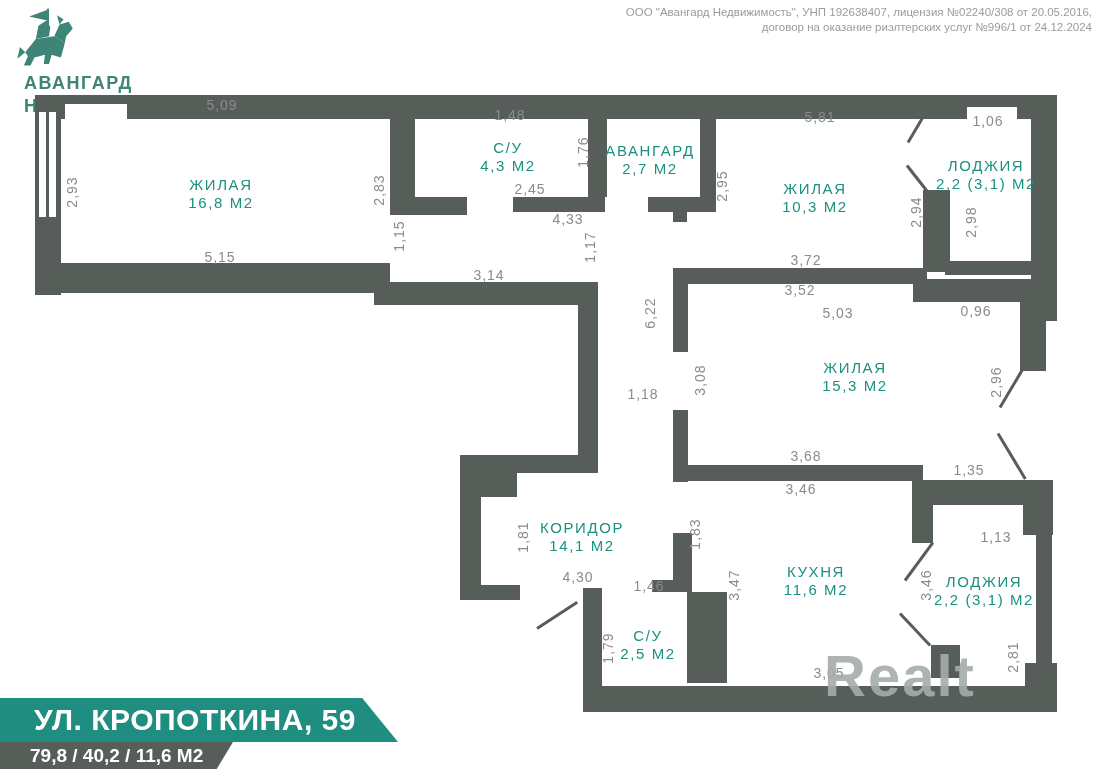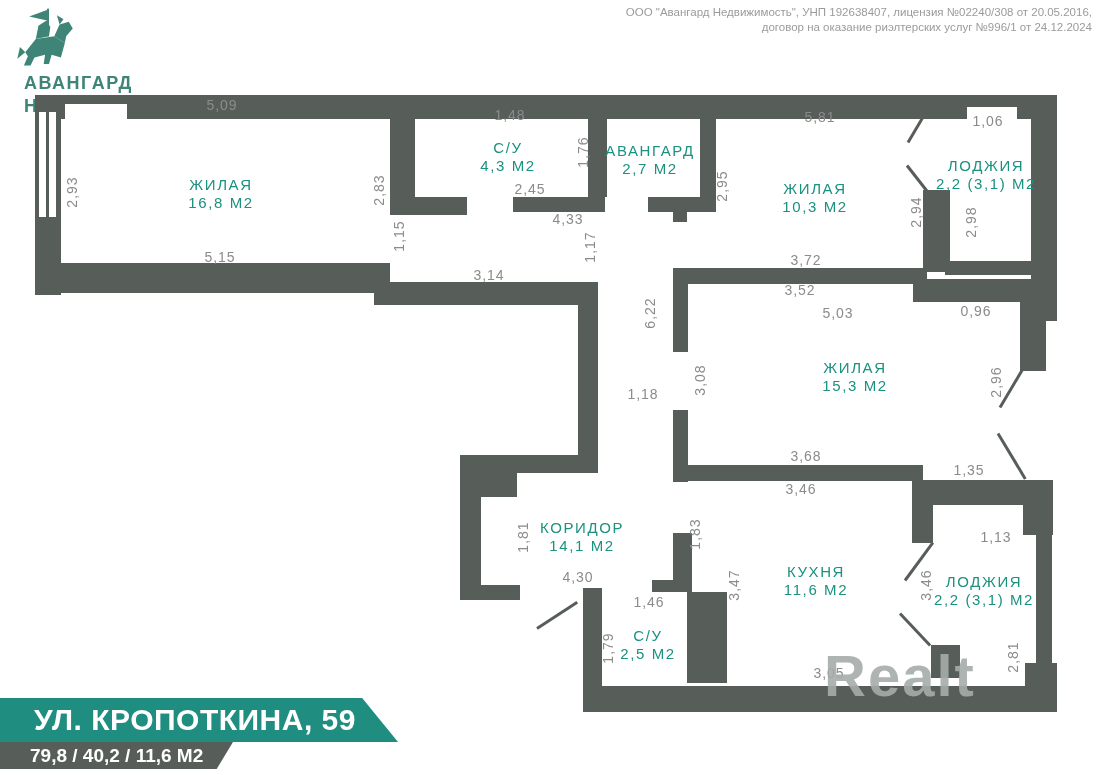--- a/index.html
+++ b/index.html
@@ -184,21 +184,21 @@
     <div class="dim" style="left:806px;top:456px">3,68</div>
     <div class="dim" style="left:801px;top:489px">3,46</div>
     <div class="dim" style="left:969px;top:470px">1,35</div>
     <div class="dim" style="left:996px;top:537px">1,13</div>
     <div class="dim v" style="left:926px;top:585px">3,46</div>
     <div class="dim v" style="left:1013px;top:657px">2,81</div>
     <div class="dim v" style="left:523px;top:537px">1,81</div>
     <div class="dim" style="left:578px;top:577px">4,30</div>
     <div class="dim v" style="left:695px;top:534px">1,83</div>
     <div class="dim v" style="left:734px;top:585px">3,47</div>
-    <div class="dim" style="left:649px;top:602px">1,46</div>
+    <div class="dim" style="left:649px;top:586px">1,46</div>
     <div class="dim v" style="left:608px;top:648px">1,79</div>
     <div class="dim" style="left:829px;top:673px">3,05</div>
   </div>
 
   <div id="watermark">Realt</div>
 
   <div id="banner-address">УЛ. КРОПОТКИНА, 59</div>
   <div id="banner-areas">79,8 / 40,2 / 11,6 М2</div>
 
 </div>

